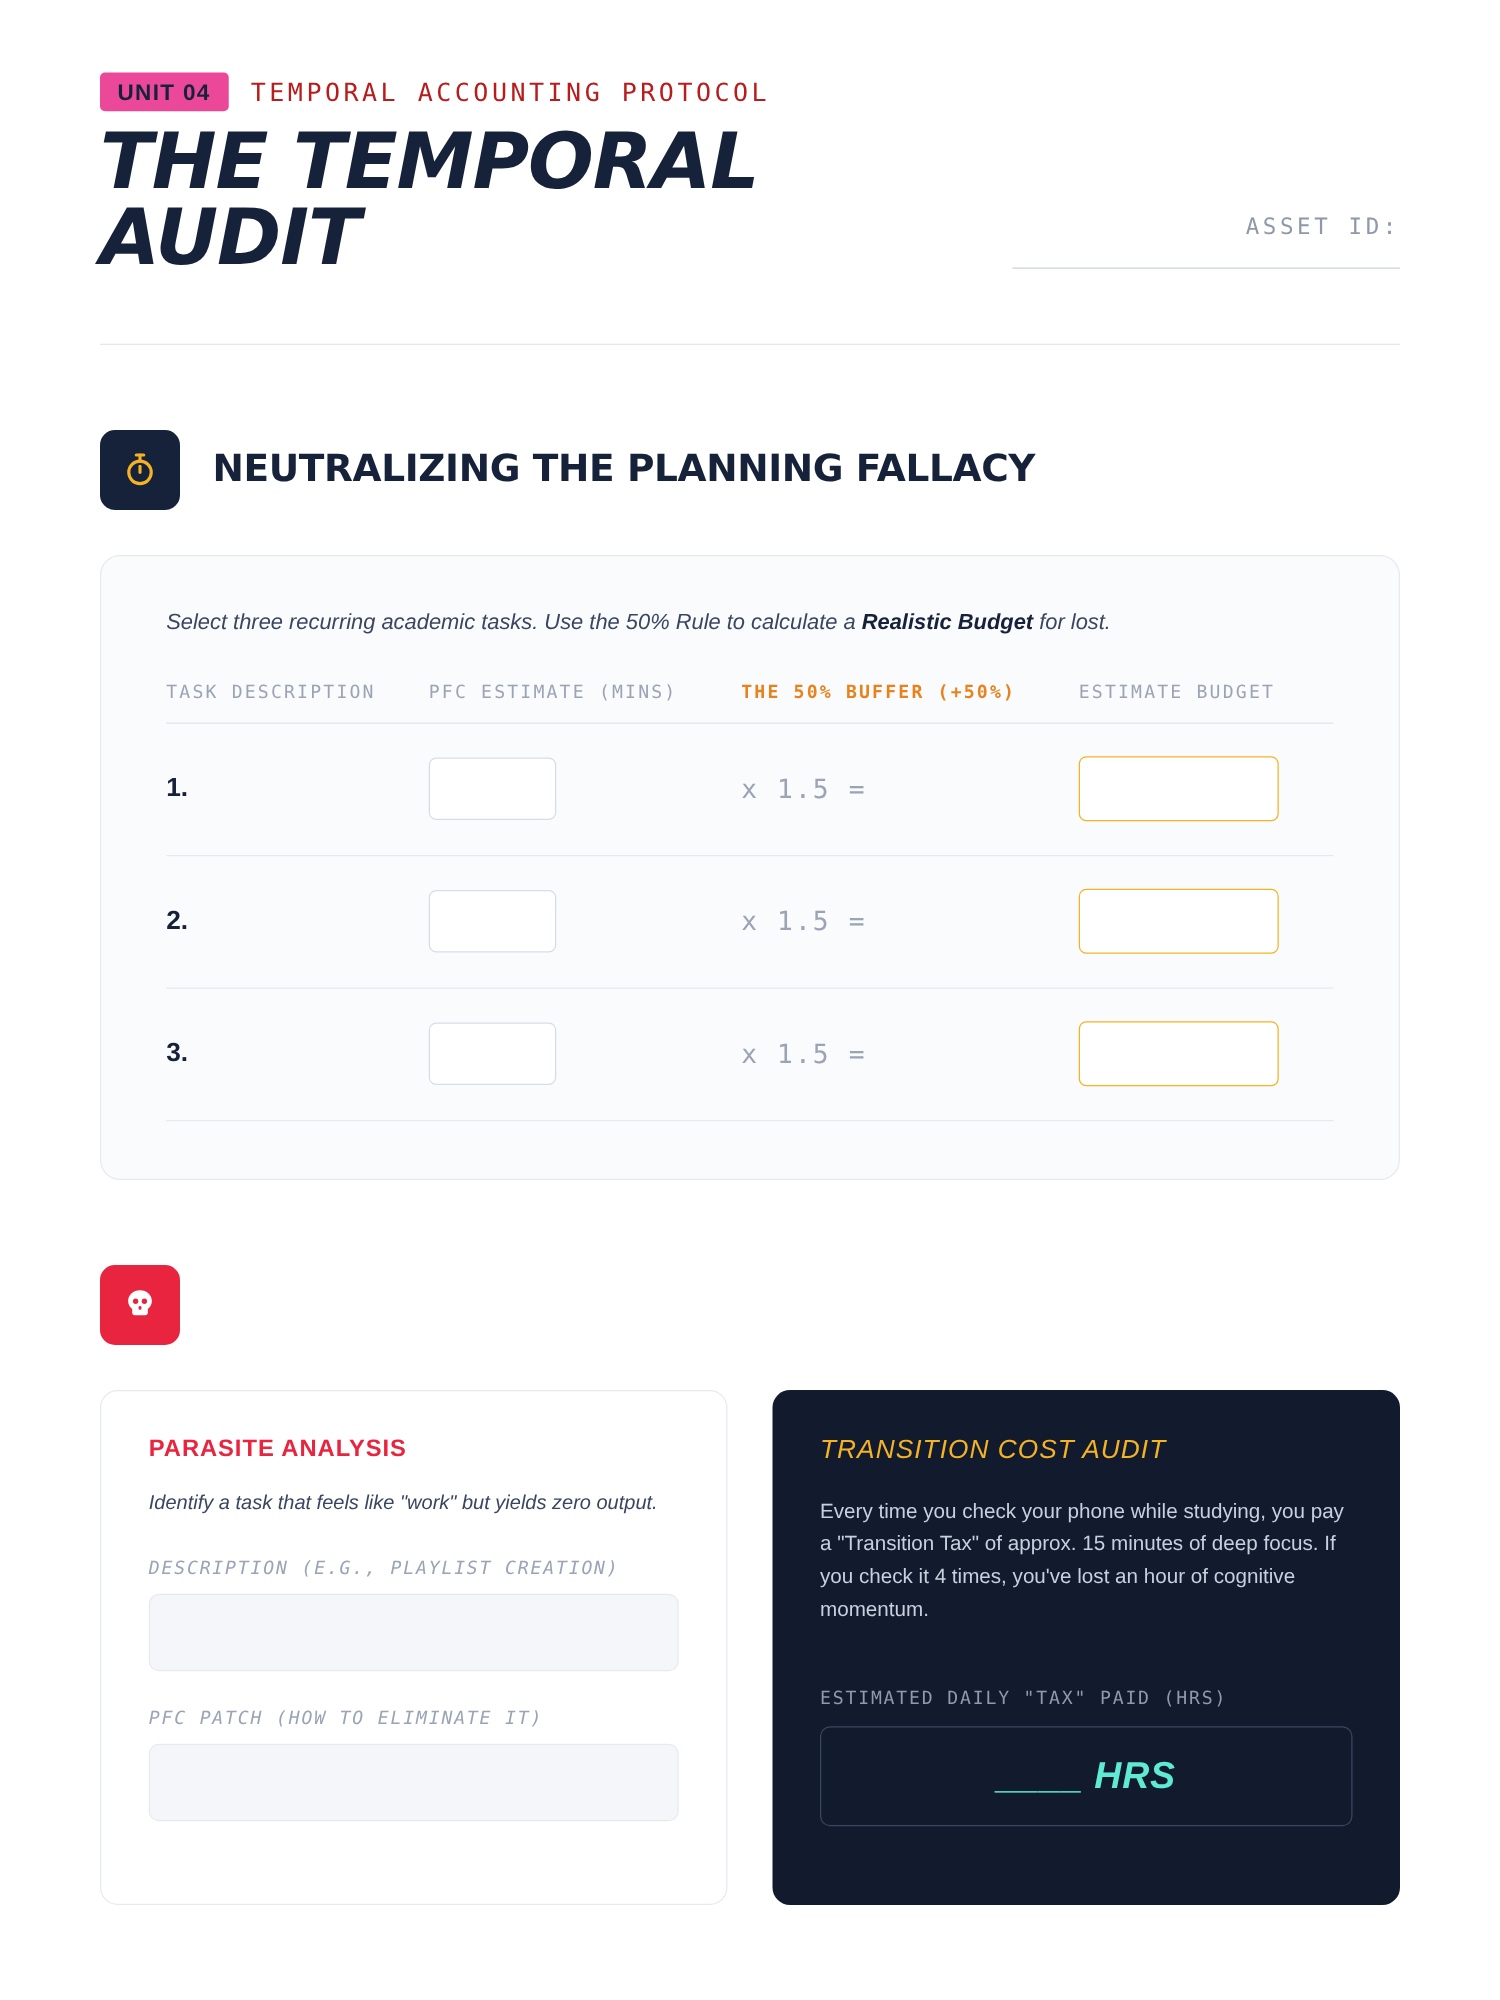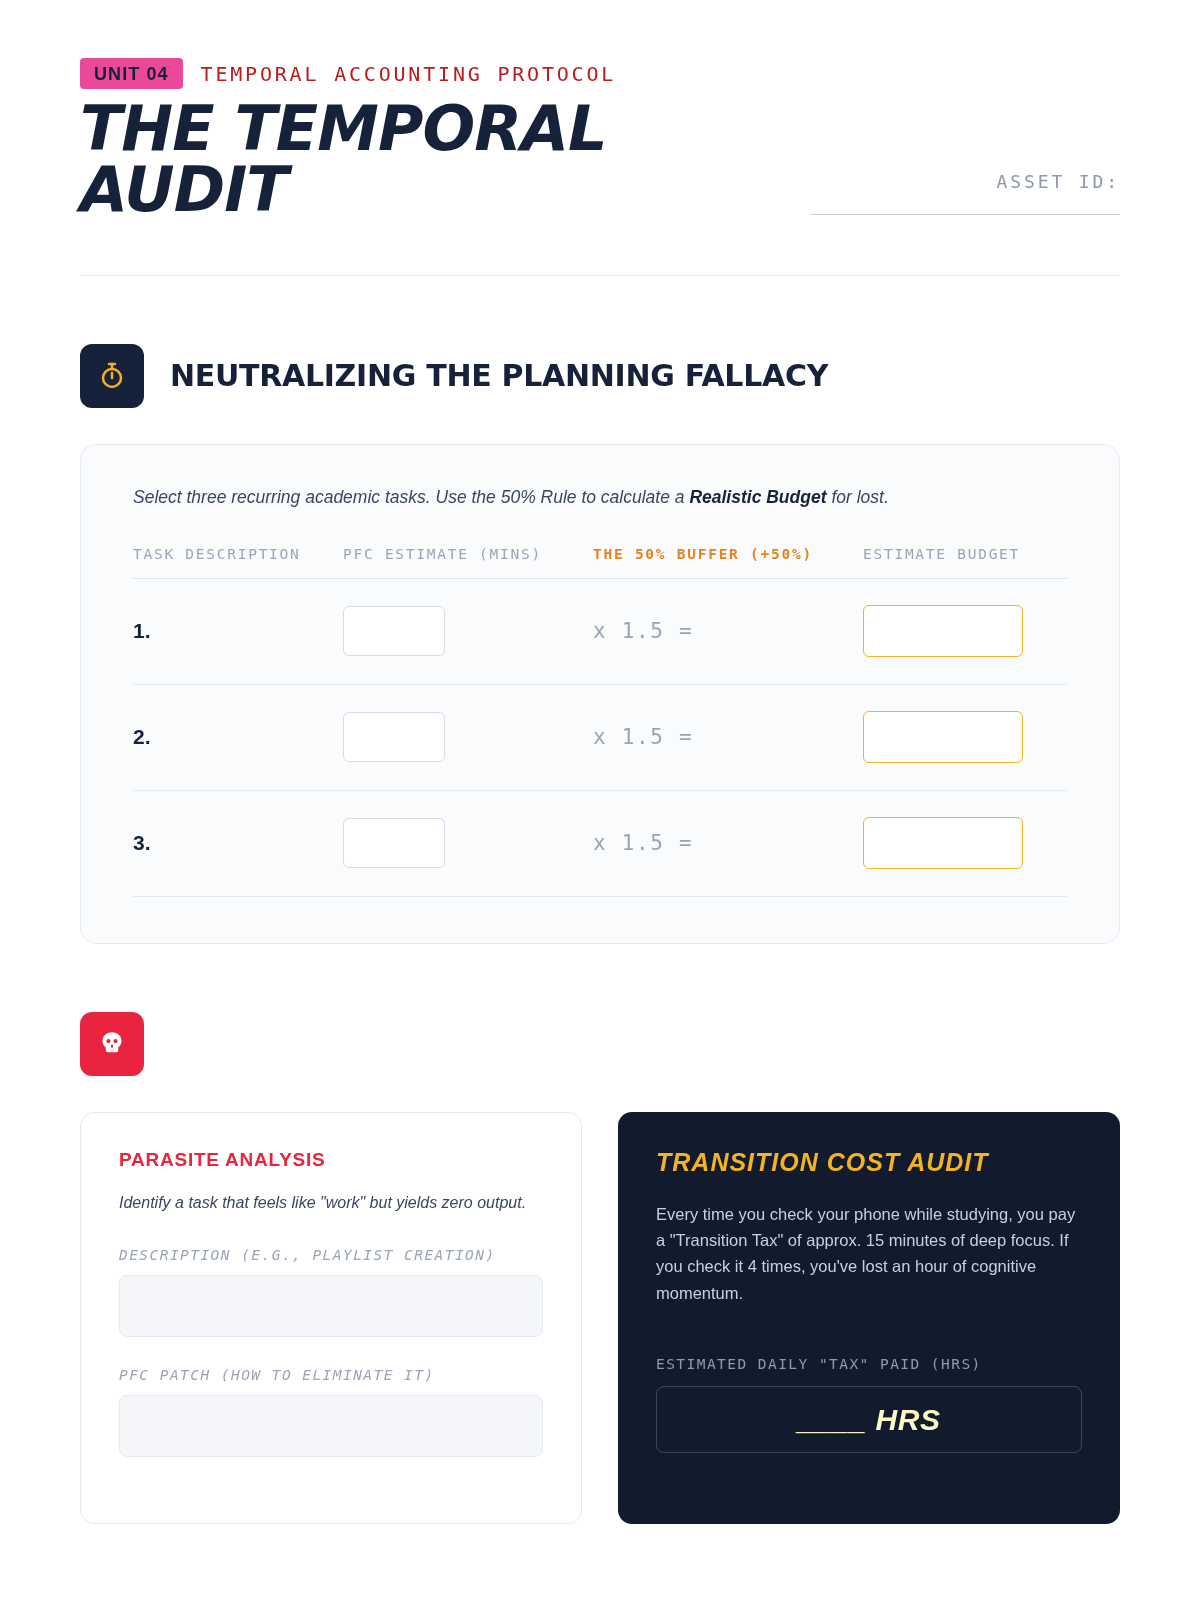--- a/index.html
+++ b/index.html
@@ -214,52 +214,52 @@
   }
 
   .t-card {
     border-radius: 14px;
     background: #121b2e;
     padding: 36px 38px;
     color: #e7ebf2;
   }
   .t-card h3 {
     margin: 0 0 24px 0;
-    font-size: 25px;
-    font-weight: bold;
+    font-size: 21px;
+    font-weight: normal;
     font-style: italic;
     color: #f5b324;
     letter-spacing: 0.04em;
     text-transform: uppercase;
   }
   .t-body {
     font-size: 16.5px;
     line-height: 1.6;
     color: #c8d0dd;
     margin-bottom: 50px;
   }
   .t-label {
     font-family: "DejaVu Sans Mono", monospace;
     font-size: 14.5px;
     letter-spacing: 0.1em;
     color: #8f9aad;
     margin-bottom: 14px;
   }
   .t-input {
-    height: 67px;
+    height: 80px;
     border: 1.5px solid #3a4considered;
     border: 1.5px solid #3a4660;
     border-radius: 8px;
     display: flex;
     align-items: center;
     justify-content: center;
     font-style: italic;
     font-weight: bold;
     font-size: 30px;
-    color: #fef9c3;
+    color: #5eead4;
     letter-spacing: 0.02em;
   }
 </style>
 </head>
 <body>
 
 <div class="page">
 
   <div class="header-top">
     <span class="unit-badge">UNIT 04</span>

